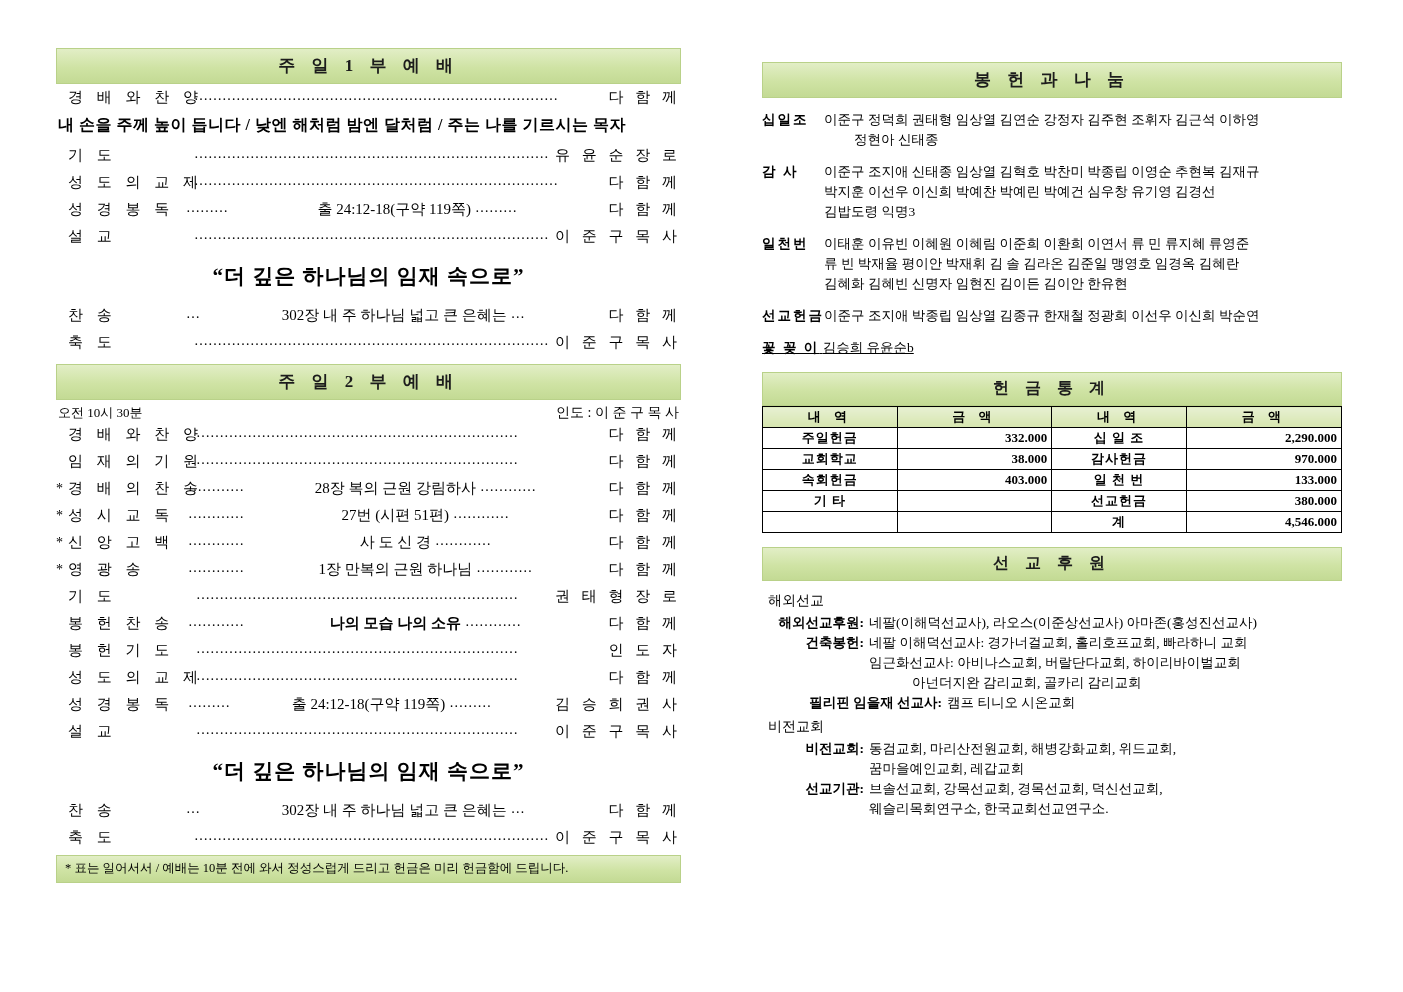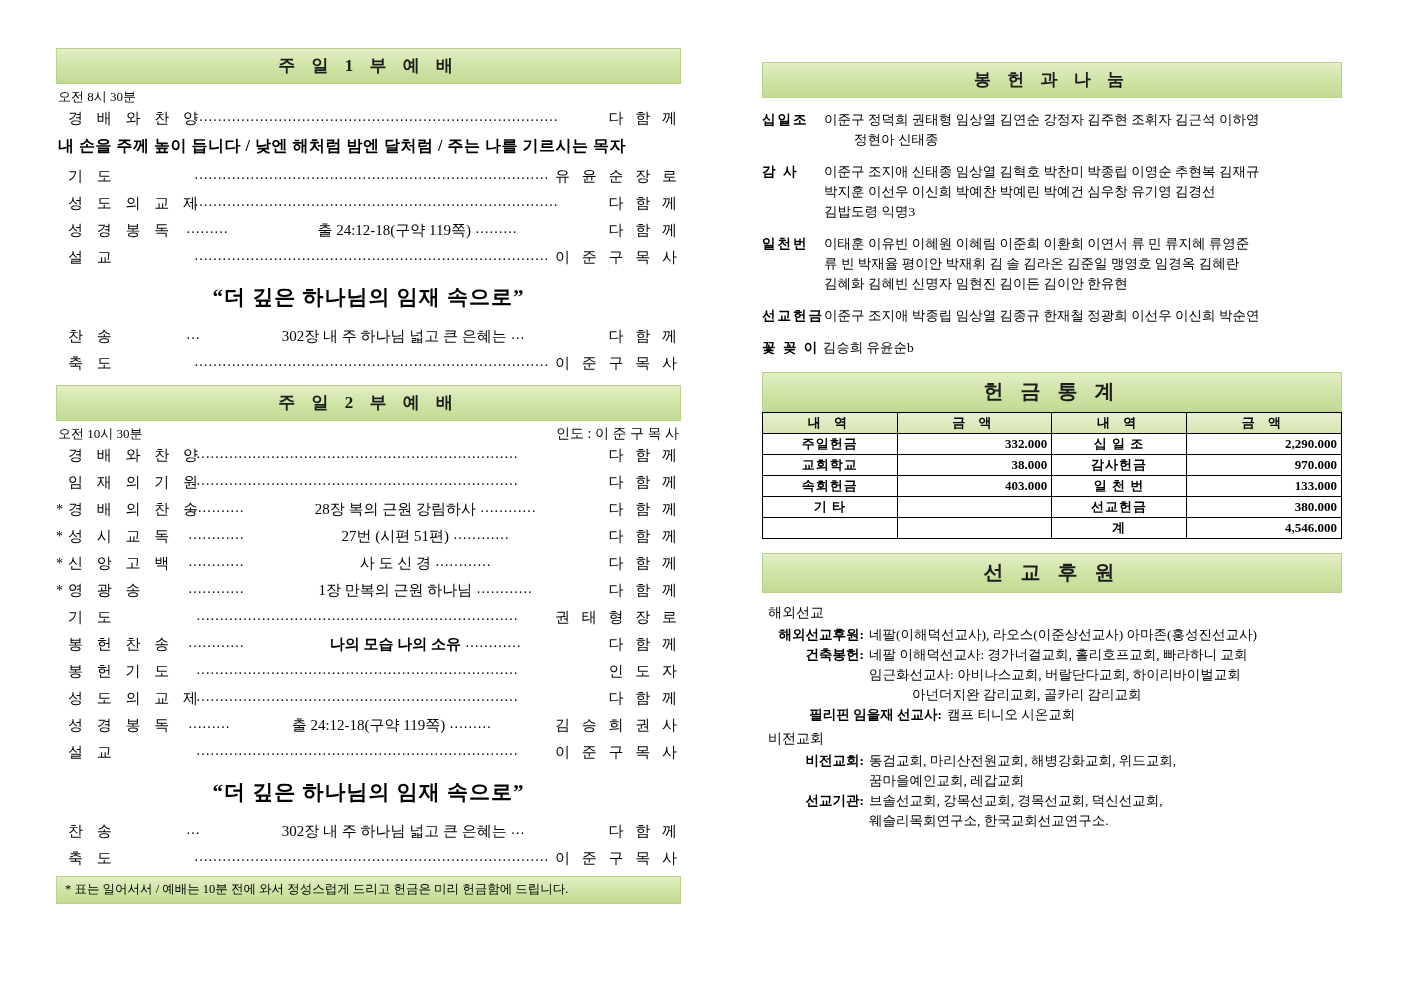--- a/index.html
+++ b/index.html
@@ -39,21 +39,21 @@
     border: 1px solid #b9d189;
     text-align: center;
     font-size: 17px;
     font-weight: bold;
     letter-spacing: 6px;
     padding: 5px 0 6px 0;
     color: #1c1c1c;
     font-family: "Liberation Serif", "DejaVu Serif", serif;
   }
   .bar.small {
-    font-size: 20px;
+    font-size: 16px;
   }
 
   
   .subtime {
     font-size: 13px;
     padding: 4px 0 1px 2px;
     position: relative;
     height: 16px;
   }
   .subtime .right {
@@ -140,20 +140,21 @@
     flex: 1 1 auto;
   }
   .give-block .gbody div {
     white-space: nowrap;
   }
   .indent1 { padding-left: 30px; }
   .flower {
     font-size: 13.5px;
     line-height: 20px;
     margin-top: 12px;
+    text-decoration: underline;
   }
   .flower b { letter-spacing: 2px; }
 
   
   table.stats {
     width: 100%;
     border-collapse: collapse;
     font-size: 13px;
     margin-top: 0px;
   }
@@ -213,23 +214,20 @@
 </style>
 </head>
 <body>
 
 <div class="page">
 
   <div class="col-left">
 
     <div class="bar">주 일 1 부 예 배</div>
 
-    <div class="subtime">
-      <span>오전 8시 30분</span>
-    </div>
 
     <div>
       <div class="row">
         <span class="star"></span>
         <span class="lbl w1">경 배 와 찬 양</span>
         <span class="mid"></span>
         <span class="dots">……………………………………………………………………</span>
         <span class="who">다    함    께</span>
       </div>
 

